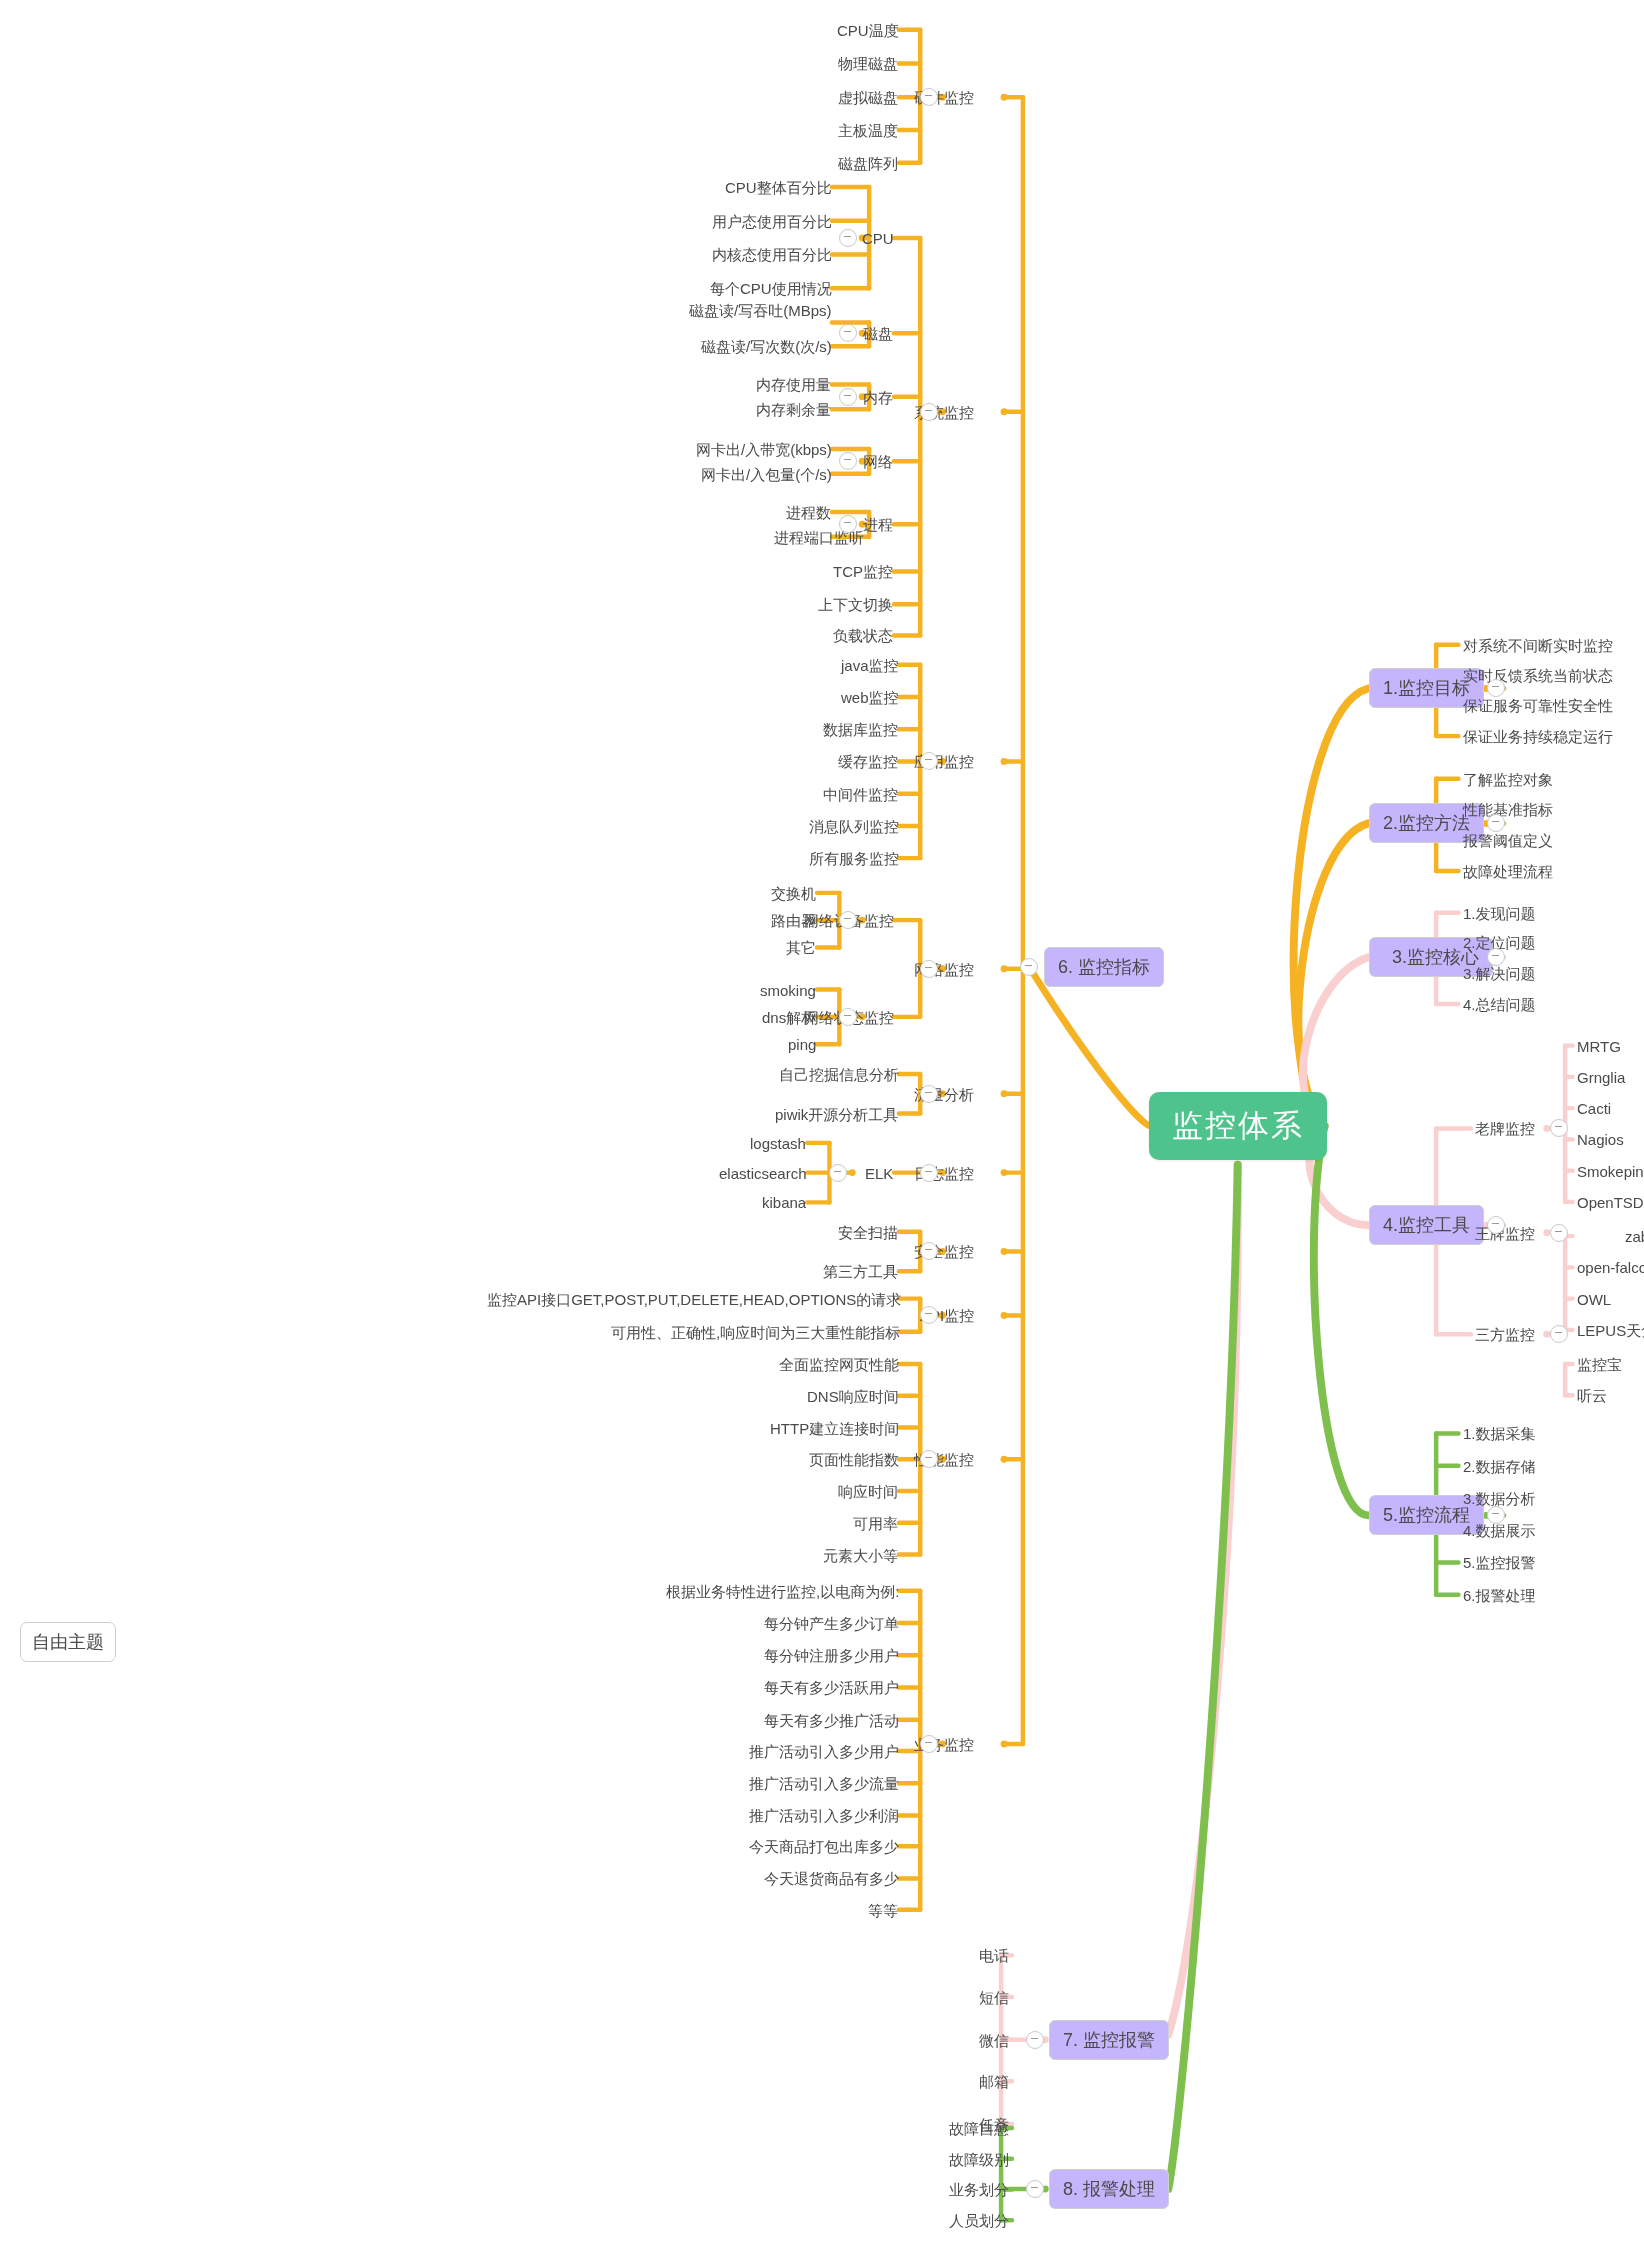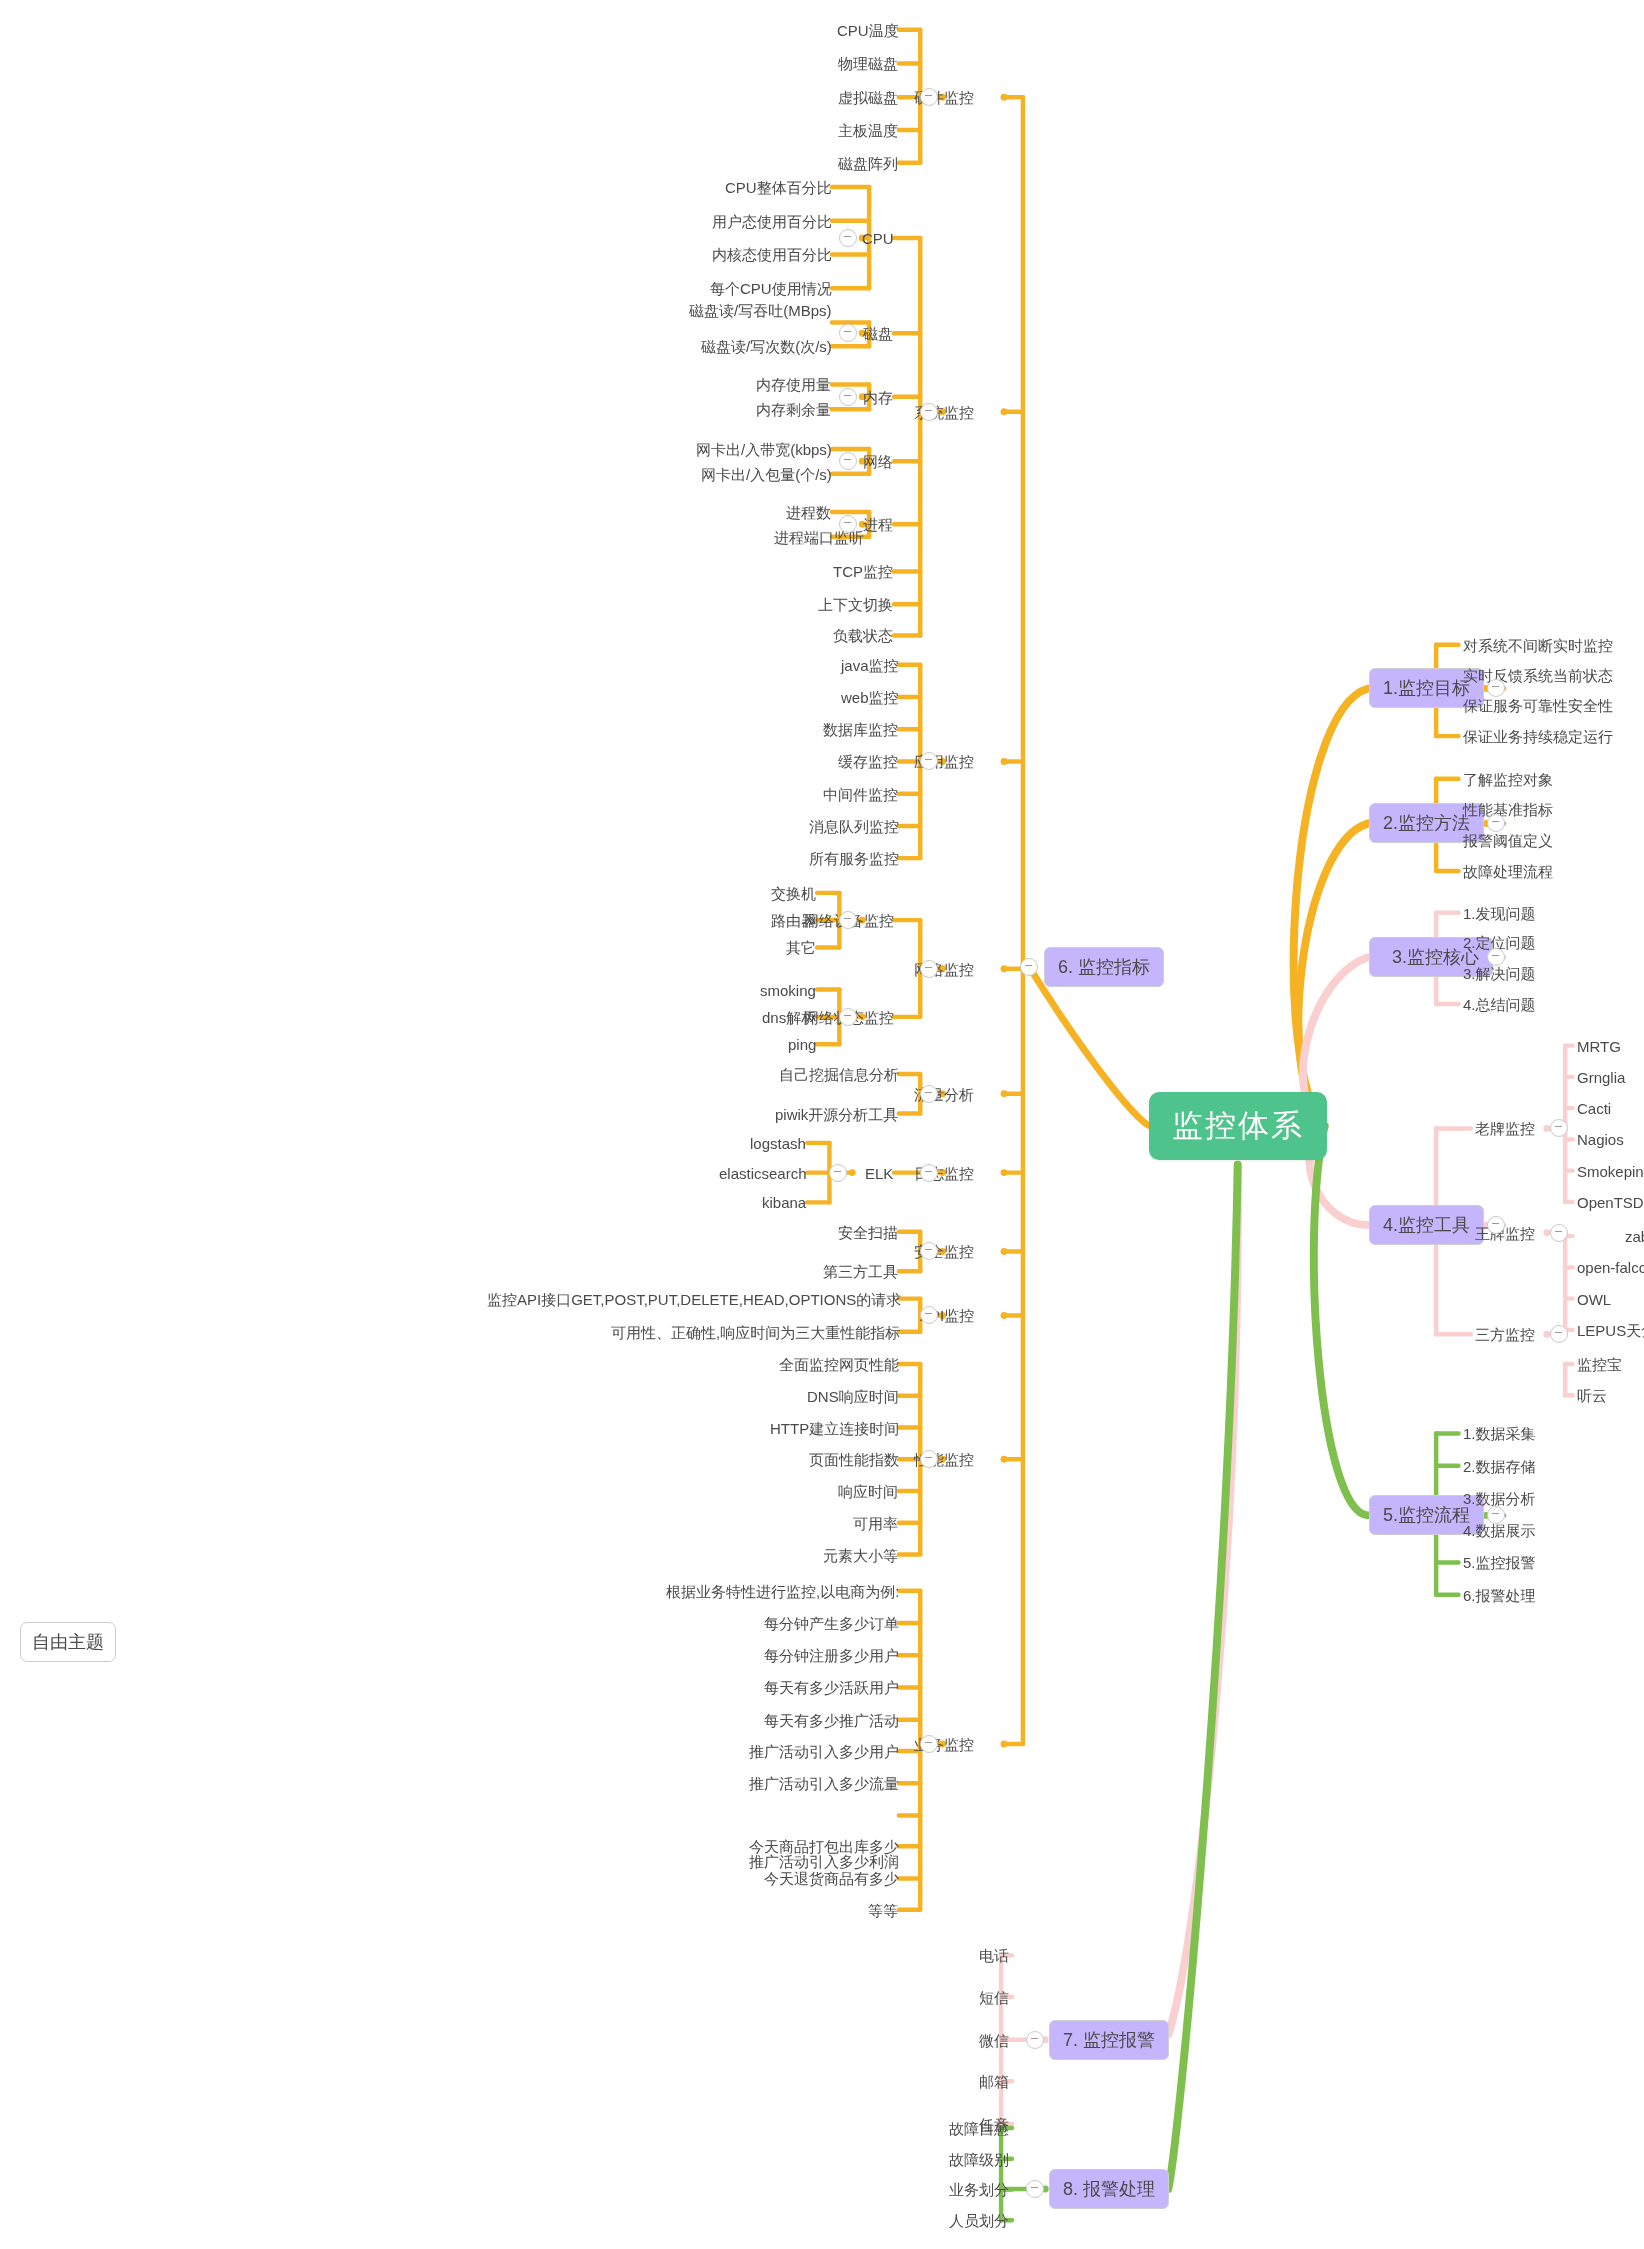--- a/index.html
+++ b/index.html
@@ -346,21 +346,21 @@
     <div class="node lbl l" style="top: 1523px; left: 853px; visibility: visible;">可用率</div>
     <div class="node lbl l" style="top: 1555px; left: 823px; visibility: visible;">元素大小等</div>
     <div class="coll" style="left: 929px; top: 1459px;"></div>
     <div class="node lbl l" style="top: 1591px; left: 666px; visibility: visible;">根据业务特性进行监控,以电商为例:</div>
     <div class="node lbl l" style="top: 1623px; left: 764px; visibility: visible;">每分钟产生多少订单</div>
     <div class="node lbl l" style="top: 1655px; left: 764px; visibility: visible;">每分钟注册多少用户</div>
     <div class="node lbl l" style="top: 1687px; left: 764px; visibility: visible;">每天有多少活跃用户</div>
     <div class="node lbl l" style="top: 1720px; left: 764px; visibility: visible;">每天有多少推广活动</div>
     <div class="node lbl l" style="top: 1751px; left: 749px; visibility: visible;">推广活动引入多少用户</div>
     <div class="node lbl l" style="top: 1783px; left: 749px; visibility: visible;">推广活动引入多少流量</div>
-    <div class="node lbl l" style="top: 1815px; left: 749px; visibility: visible; margin-top: 46px;">推广活动引入多少利润</div>
+    <div class="node lbl l" style="top: 1815px; left: 749px; visibility: visible;">推广活动引入多少利润</div>
     <div class="node lbl l" style="top: 1846px; left: 749px; visibility: visible;">今天商品打包出库多少</div>
     <div class="node lbl l" style="top: 1878px; left: 764px; visibility: visible;">今天退货商品有多少</div>
     <div class="node lbl l" style="top: 1910px; left: 868px; visibility: visible;">等等</div>
     <div class="coll" style="left: 929px; top: 1744px;"></div>
     <div class="box lvl1" style="left: 1369px; top: 688px;">1.监控目标</div>
     <div class="coll" style="left: 1496px; top: 688px;"></div>
     <div class="node lbl r" style="top: 645px; left: 1463px;">对系统不间断实时监控</div>
     <div class="node lbl r" style="top: 675px; left: 1463px;">实时反馈系统当前状态</div>
     <div class="node lbl r" style="top: 705px; left: 1463px;">保证服务可靠性安全性</div>
     <div class="node lbl r" style="top: 736px; left: 1463px;">保证业务持续稳定运行</div>

